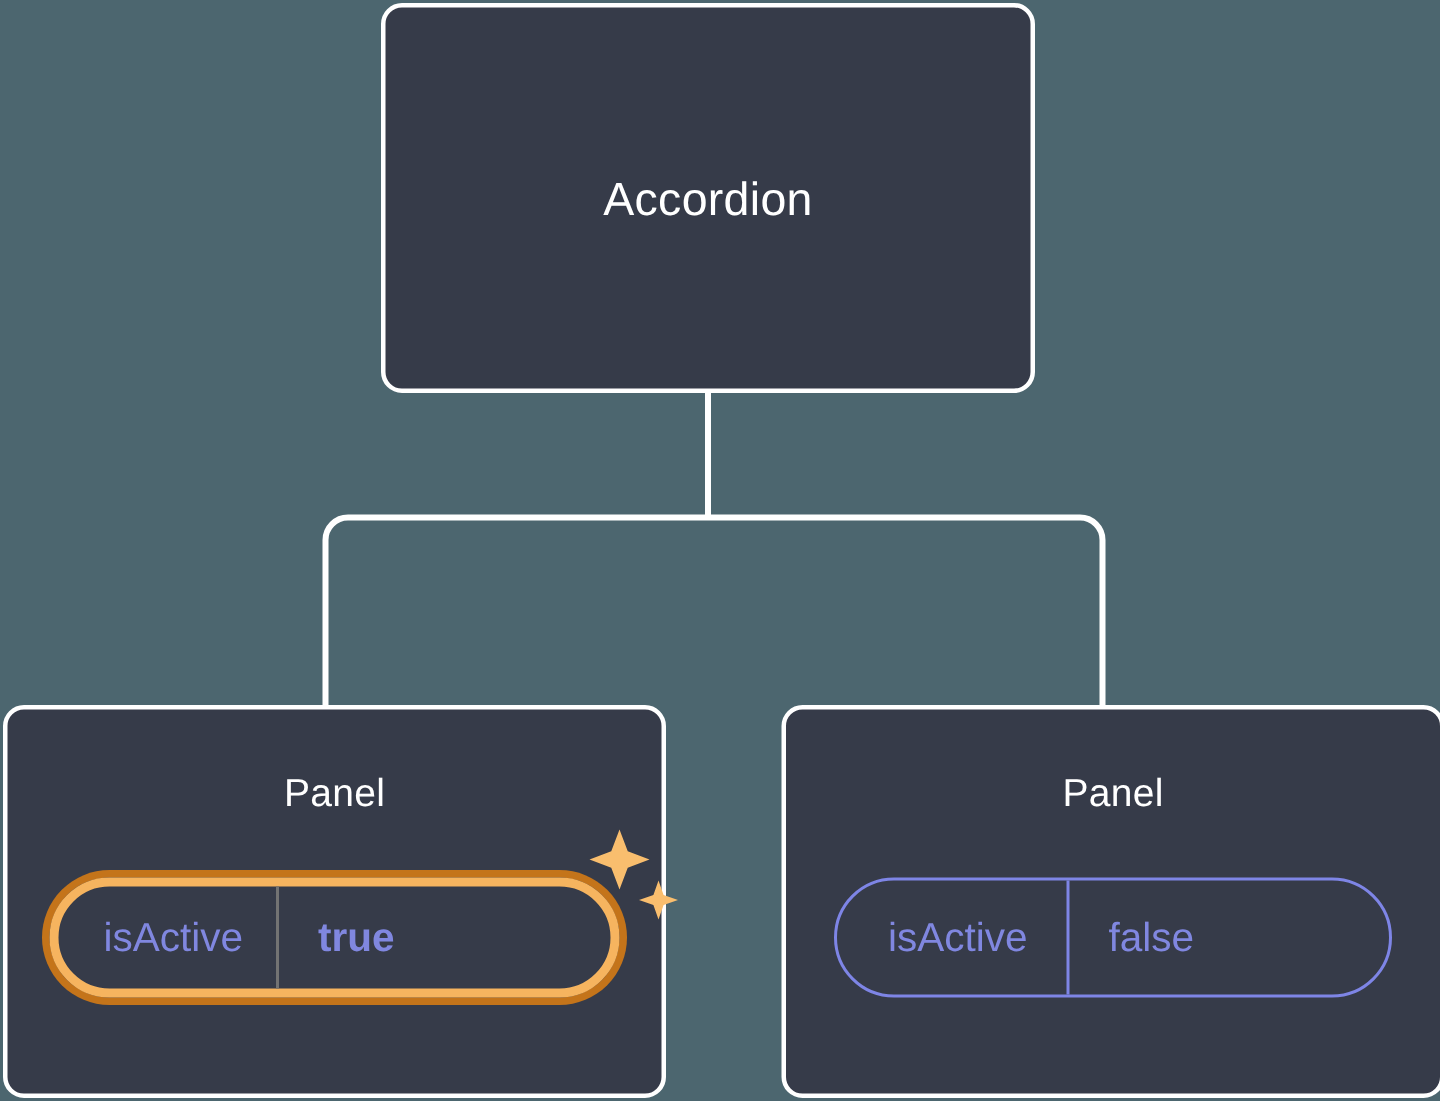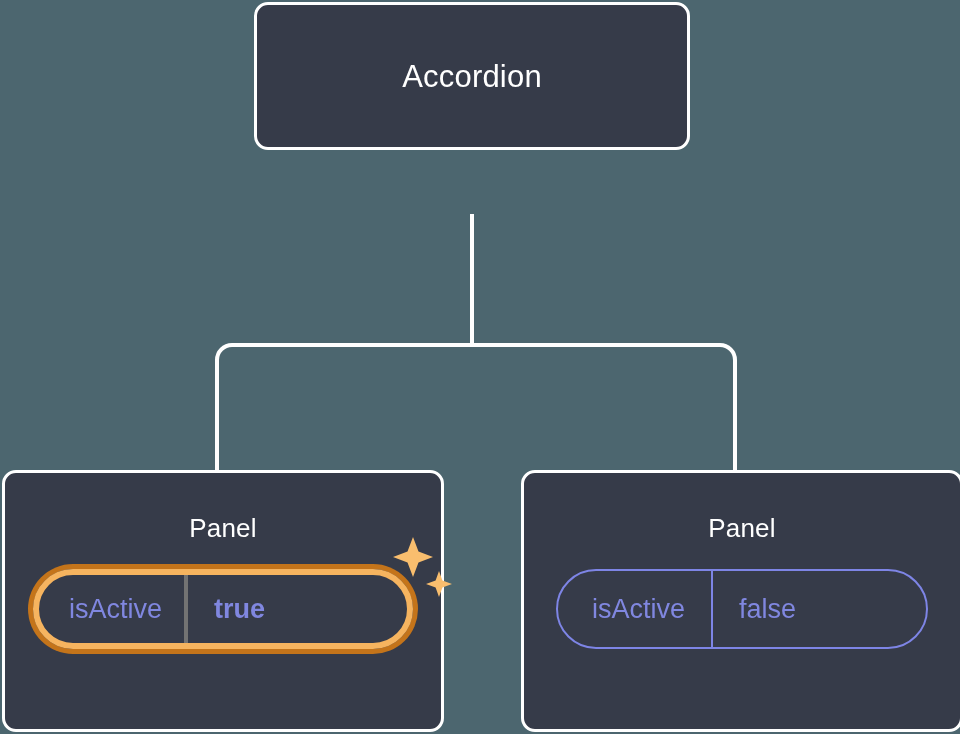--- a/index.html
+++ b/index.html
@@ -38,29 +38,30 @@
     border: 3px solid #ffffff;
     border-radius: 14px;
     display: flex;
     flex-direction: column;
     align-items: center;
   }
   .node-root {
     left: 254px;
     top: 2px;
     width: 436px;
-    height: 148px;
+    height: 260px;
     justify-content: center;
   }
   .node-panel {
     top: 470px;
     width: 442px;
     height: 262px;
     justify-content: flex-start;
     padding-top: 42px;
+    gap: 16px;
   }
   .node-panel-left  { left: 2px; }
   .node-panel-right { left: 521px; }
 
   .node-title {
     color: #ffffff;
     font-size: 31px;
     font-weight: 400;
     letter-spacing: 0.2px;
     line-height: 1;
@@ -107,21 +108,21 @@
 
   
   .pill-hot {
     border: 6px solid #f6b45f;
     width: 380px;
     box-shadow: 0 0 0 5px #c4741a;
   }
   .pill-hot .pill-cell { color: #8087e0; }
   .pill-hot .pill-key   { padding: 0 22px 0 30px; }
   .pill-hot .pill-value {
-    border-left: 4px solid #737373;
+    border-left: 2px solid #737373;
     font-weight: bold;
     padding: 0 30px 0 26px;
   }
 
   
   .sparkles {
     position: absolute;
     right: -42px;
     top: -34px;
     width: 64px;

